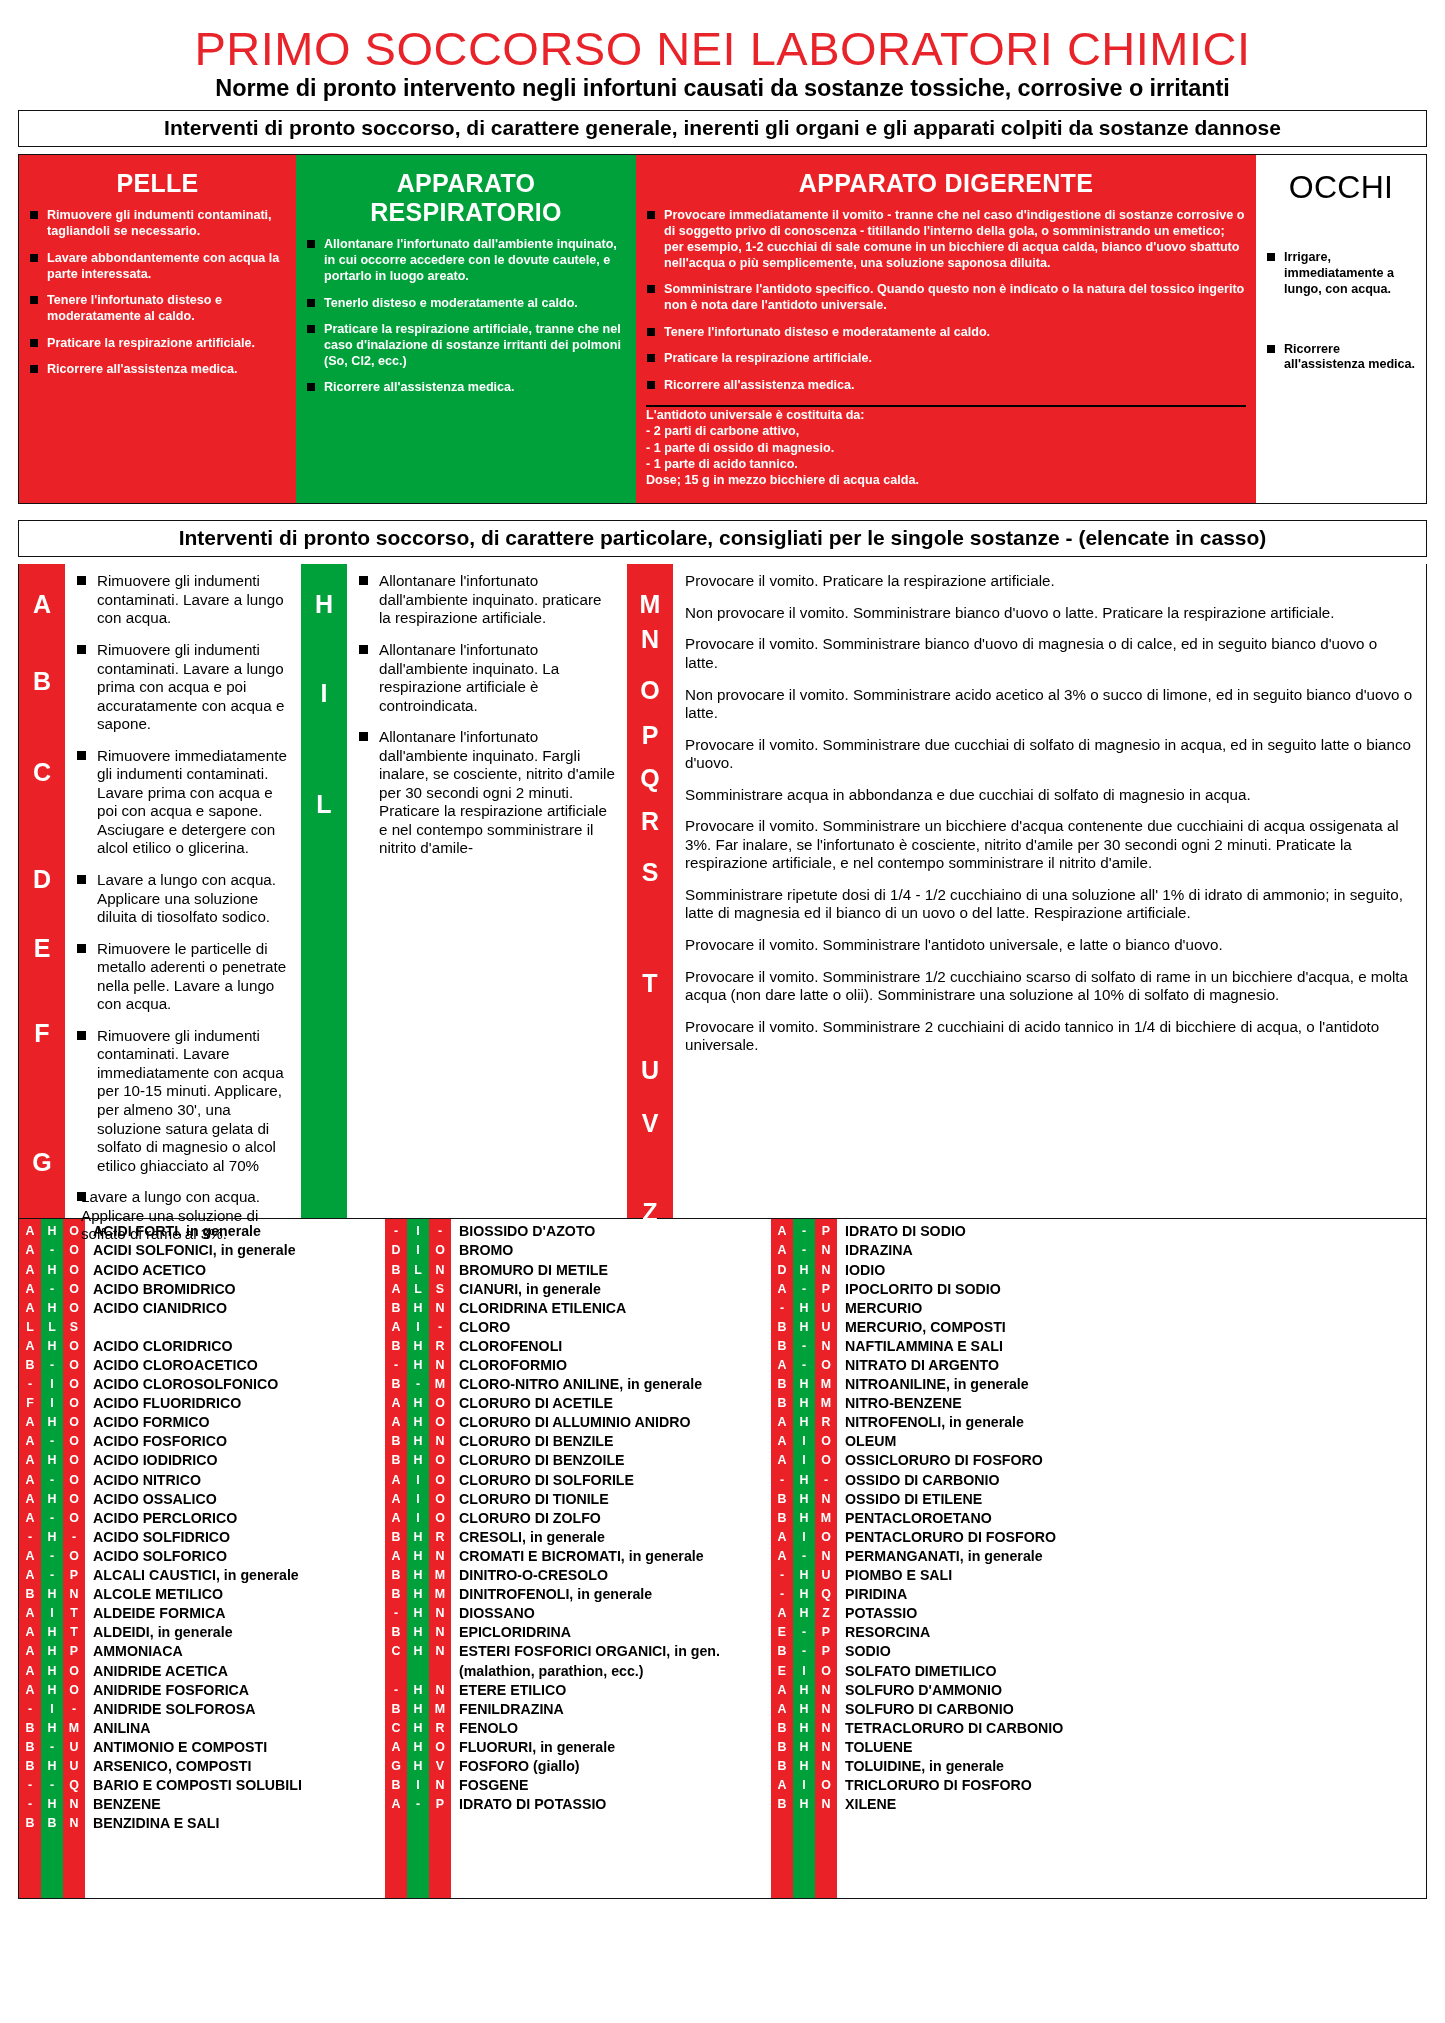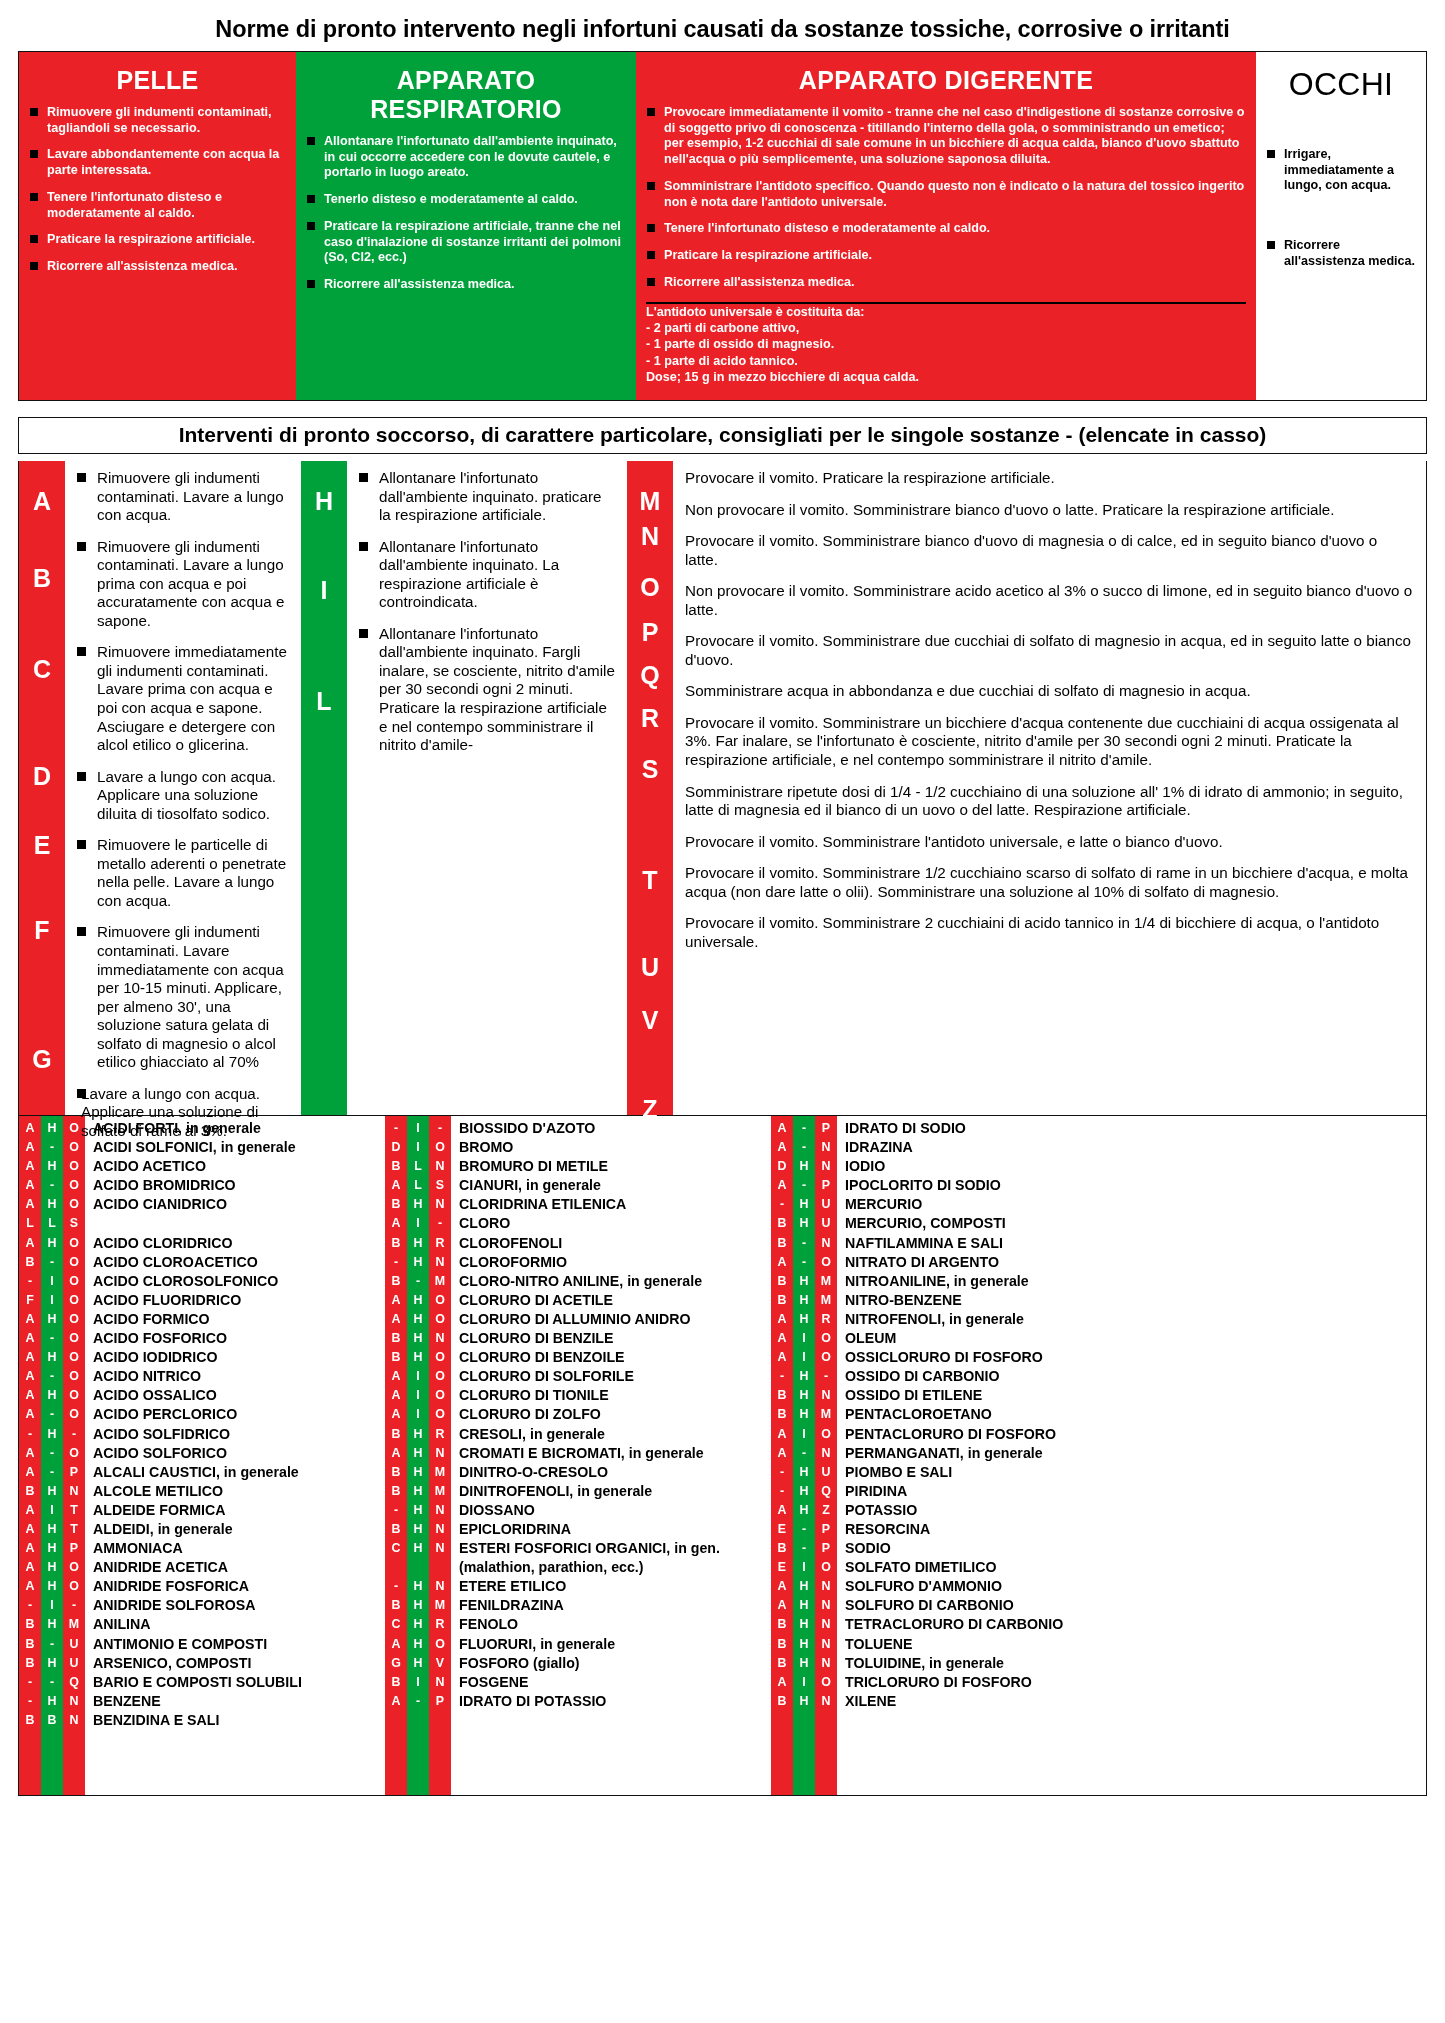--- a/index.html
+++ b/index.html
@@ -147,21 +147,23 @@
   .namecol.g1 { width:300px; }
   .namecol.g2 { width:320px; }
   .namecol.g3 { width:300px; }
   .codecol div, .namecol div { height:19.1px; overflow:hidden; }
 </style>
 </head>
 <body>
 
 <div class="page">
 
+  <h1 class="main-title">PRIMO SOCCORSO NEI LABORATORI CHIMICI</h1>
   <div class="sub-title">Norme di pronto intervento negli infortuni causati da sostanze tossiche, corrosive o irritanti</div>
+  <div class="band">Interventi di pronto soccorso, di carattere generale, inerenti gli organi e gli apparati colpiti da sostanze dannose</div>
 
   <div class="top-block">
 
     <div class="col red">
       <div class="col-head">PELLE</div>
       <ul class="bullet-list">
         <li>Rimuovere gli indumenti contaminati, tagliandoli se necessario.</li>
         <li>Lavare abbondantemente con acqua la parte interessata.</li>
         <li>Tenere l'infortunato disteso e moderatamente al caldo.</li>
         <li>Praticare la respirazione artificiale.</li>

